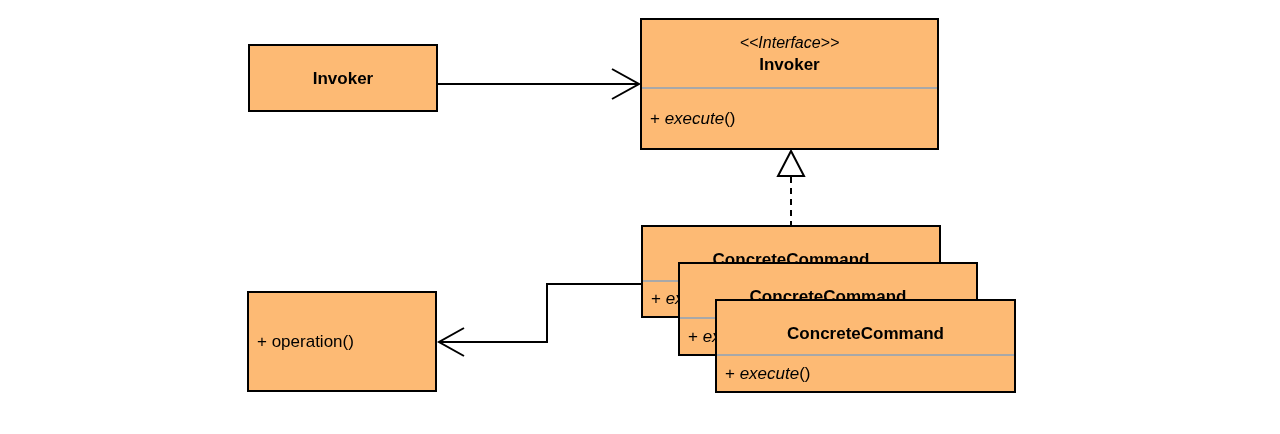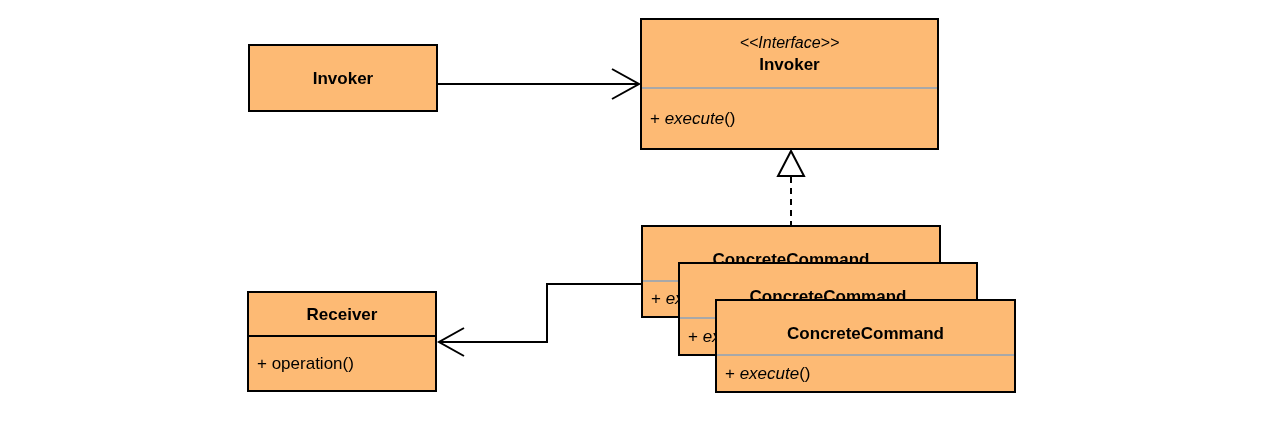--- a/index.html
+++ b/index.html
@@ -132,19 +132,16 @@
   </div>
 
   <div class="uml-class cc-box" id="box-cc-front">
     <div class="title sep-gray">
       <div class="cname">ConcreteCommand</div>
     </div>
     <div class="methods"><span>+ </span><span class="italic">execute</span><span>()</span></div>
   </div>
 
   <div class="uml-class" id="box-receiver">
-    <div class="title sep-black">
-      <div class="cname">Receiver</div>
-    </div>
     <div class="methods"><span>+ </span><span>operation</span><span>()</span></div>
   </div>
 
 </div>
 
 </body></html>

